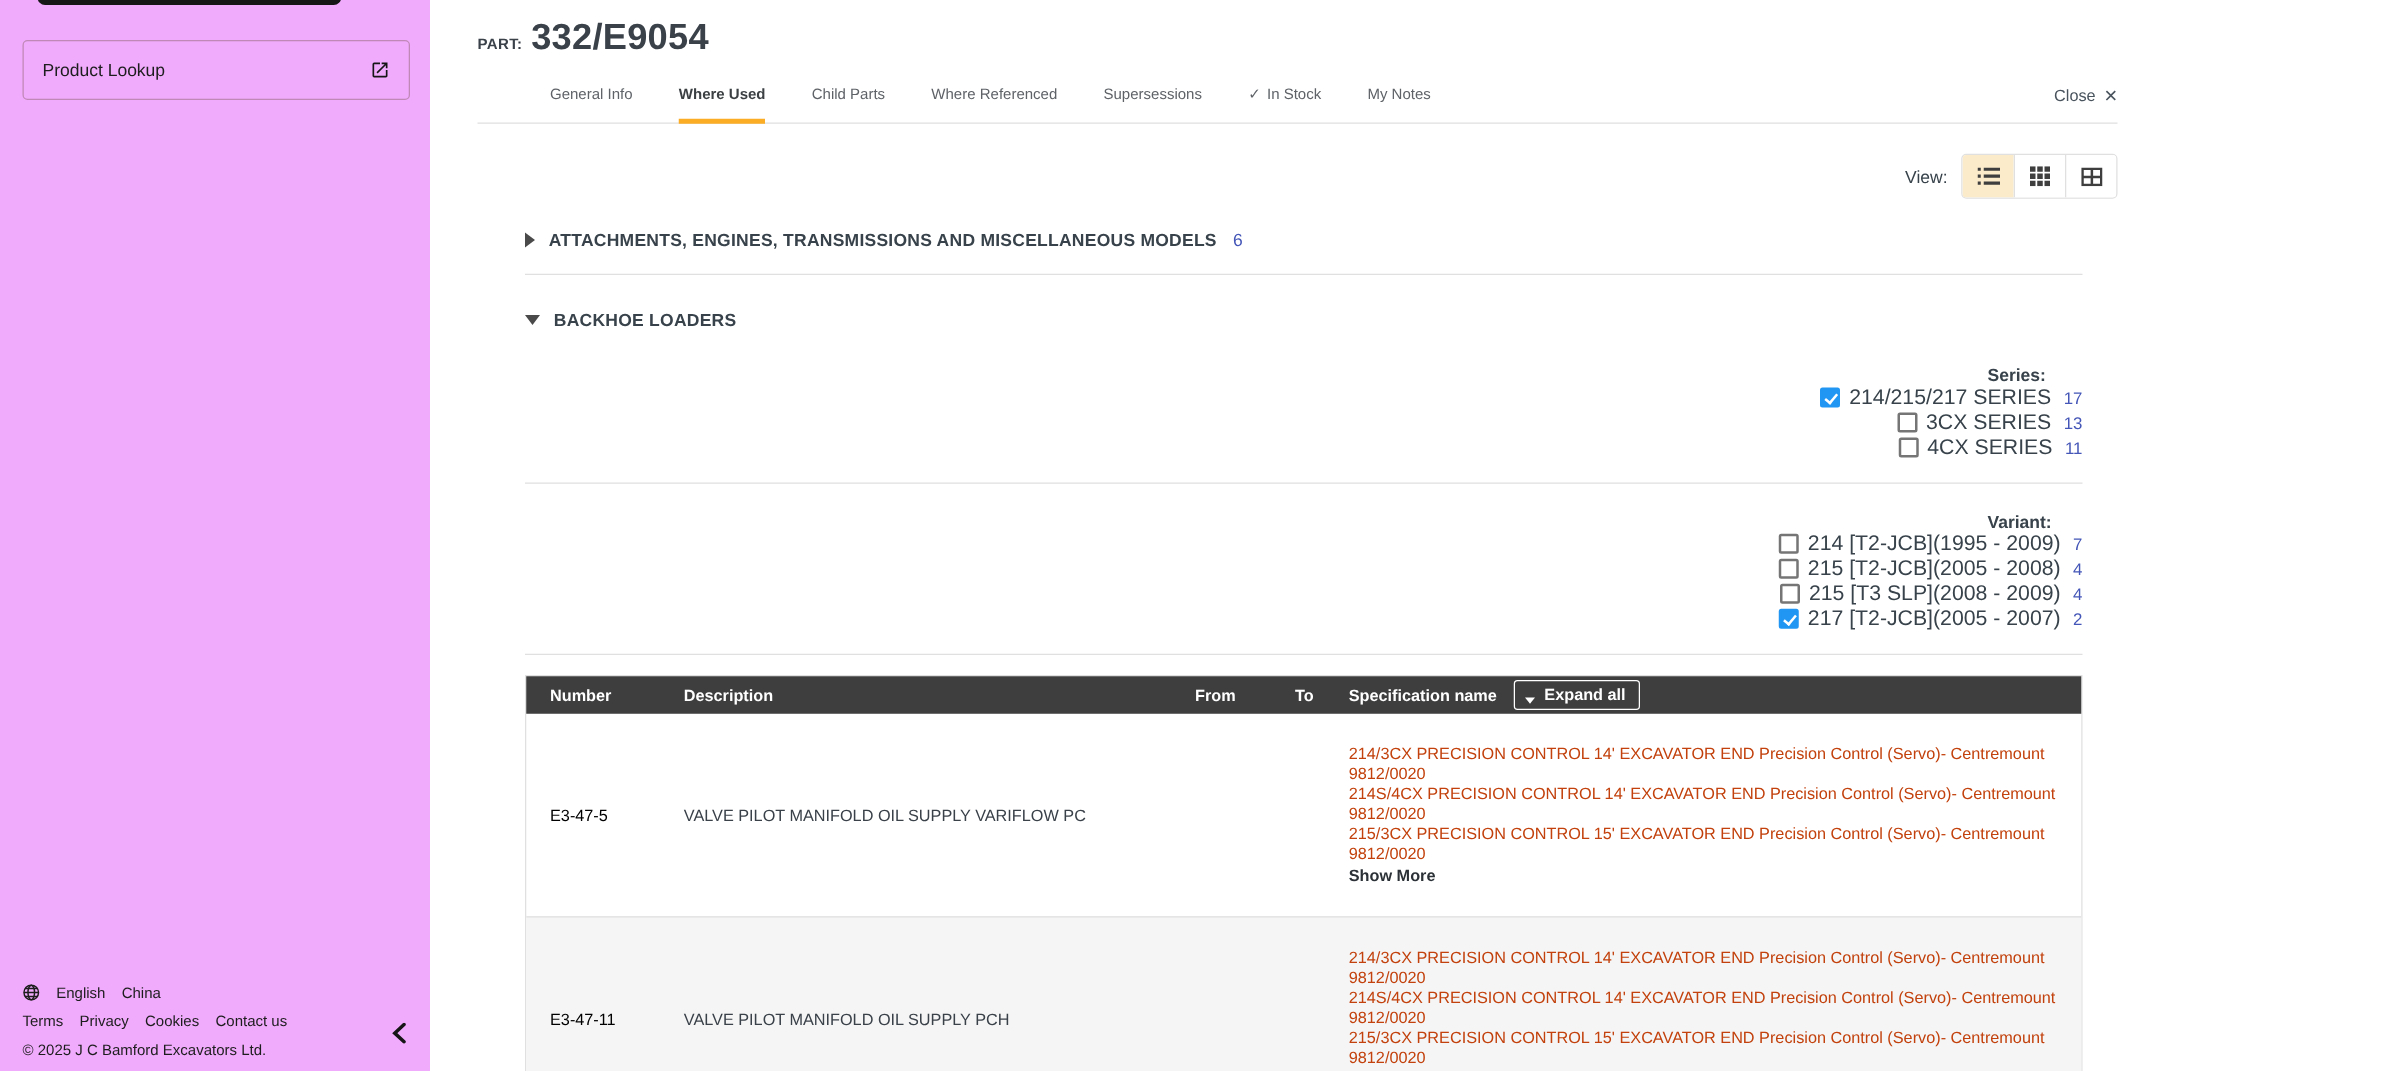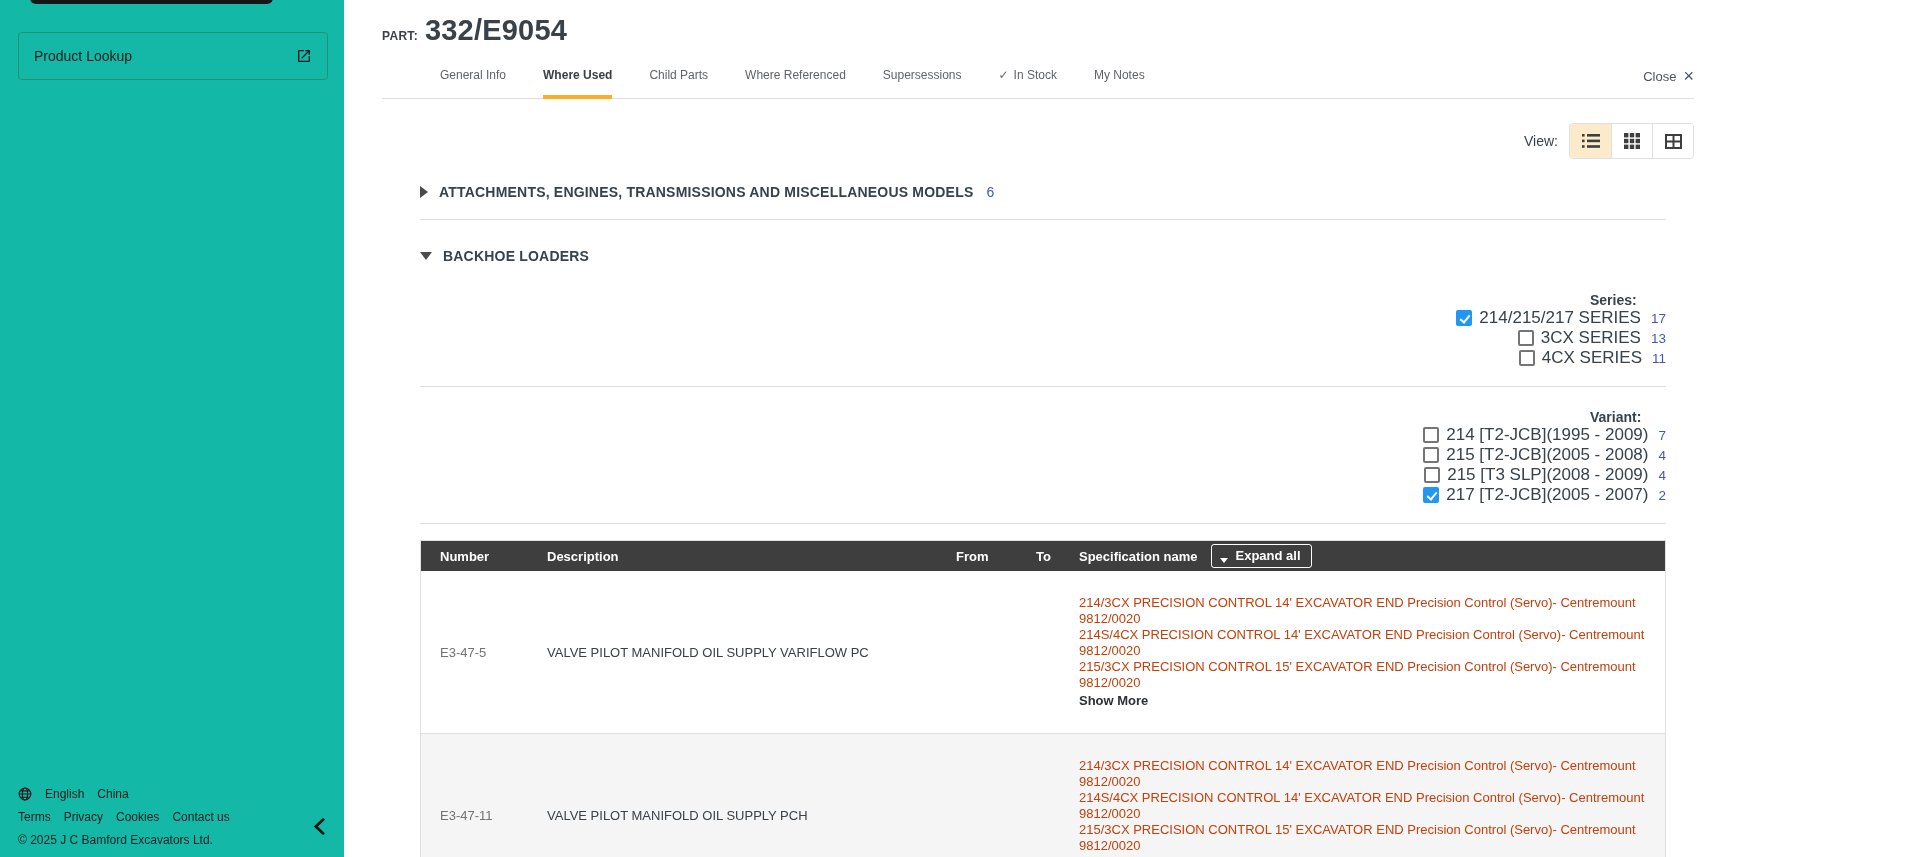--- a/index.html
+++ b/index.html
@@ -1,20 +1,20 @@
 <!DOCTYPE html>
 <html><head>
 <meta charset="utf-8">
 <style>
   * { margin:0; padding:0; box-sizing:border-box; }
   html,body { width:1920px; height:857px; overflow:hidden; background:#fff;
               font-family:"Liberation Sans","DejaVu Sans",sans-serif; color:#3a4149; }
 
   
-  .sidebar { position:absolute; left:0; top:0; width:344px; height:857px; background:#14b8a6; }
+  .sidebar { position:absolute; left:0; top:0; width:344px; height:857px; background:#f0abfc; }
   .top-pill { position:absolute; left:30px; top:-18px; width:243px; height:22px;
               background:#161616; border-radius:6px; }
   .lookup-box { position:absolute; left:18px; top:32px; width:310px;
                 border:1px solid rgba(70,45,0,0.28); border-radius:4px; padding:4px 0; }
   .lookup-row { display:flex; align-items:center; justify-content:space-between;
                 padding:11px 15px; cursor:pointer; }
   .lookup-row .lbl { font-size:14px; color:#1d1d1d; }
   .side-footer { position:absolute; left:18px; bottom:10px; font-size:12px; color:#1d1d1d; }
   .side-footer .frow { display:flex; align-items:center; gap:13px; margin-top:9px; }
   .side-footer .frow.lang { }
@@ -70,21 +70,21 @@
   .t-grid { display:grid; grid-template-columns:107px 409px 80px 43px 1fr; padding-left:19px; }
   .t-head { background:#3e3e3e; color:#fff; align-items:center; height:30px; }
   .t-head .hcell { font-size:13px; font-weight:bold; }
   .spec-head { display:flex; align-items:center; gap:14px; }
   .expand-btn { display:flex; align-items:flex-end; gap:7px; border:1.5px solid #fff; border-radius:3px;
                 padding:3px 10px 4px 8px; cursor:pointer; color:#fff; font-size:13px; font-weight:bold; }
   .tri-down-sm { width:0; height:0; border-left:4px solid transparent; border-right:4px solid transparent;
                  border-top:5px solid #fff; }
   .t-row { align-items:center; font-size:13px; }
   .t-row.alt { background:#f5f5f5; border-top:1px solid #e0e0e0; }
-  .t-row .num { color:#737373; cursor:pointer; }
+  .t-row .num { color:#000000; cursor:pointer; }
   .t-row .desc { color:#3a4149; padding-right:20px; }
   .specs { padding:24px 16px 24px 0; }
   .t-row:first-of-type .specs { padding:33px 16px 33px 0; }
   .spec-line { color:#c2410c; line-height:16px; }
   .show-more { font-weight:bold; color:#2b3136; margin-top:1px; cursor:pointer; line-height:17px;}
 
   svg { display:block; }
 </style>
 </head>
 <body>

